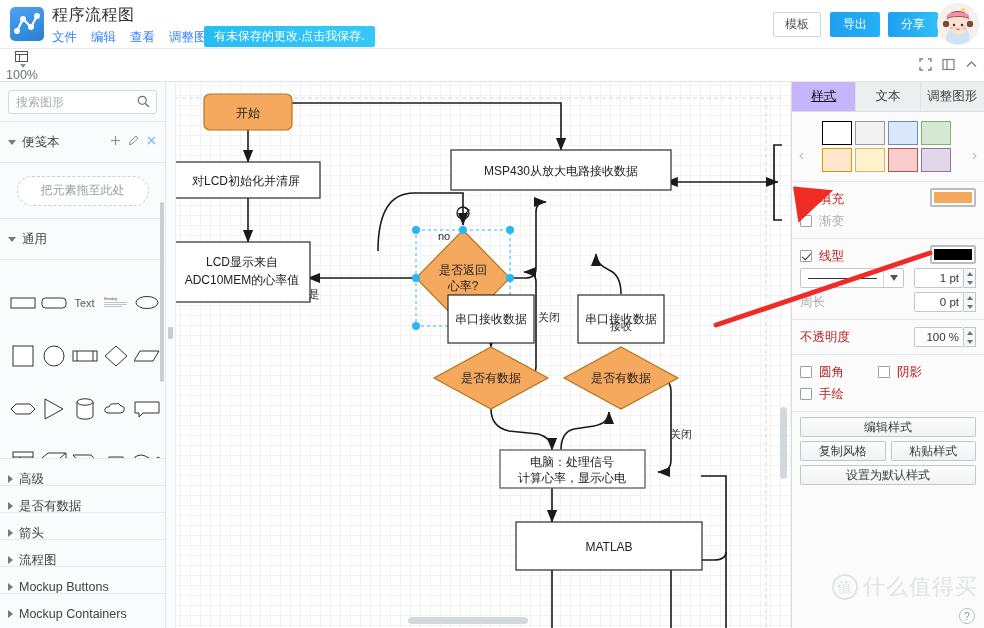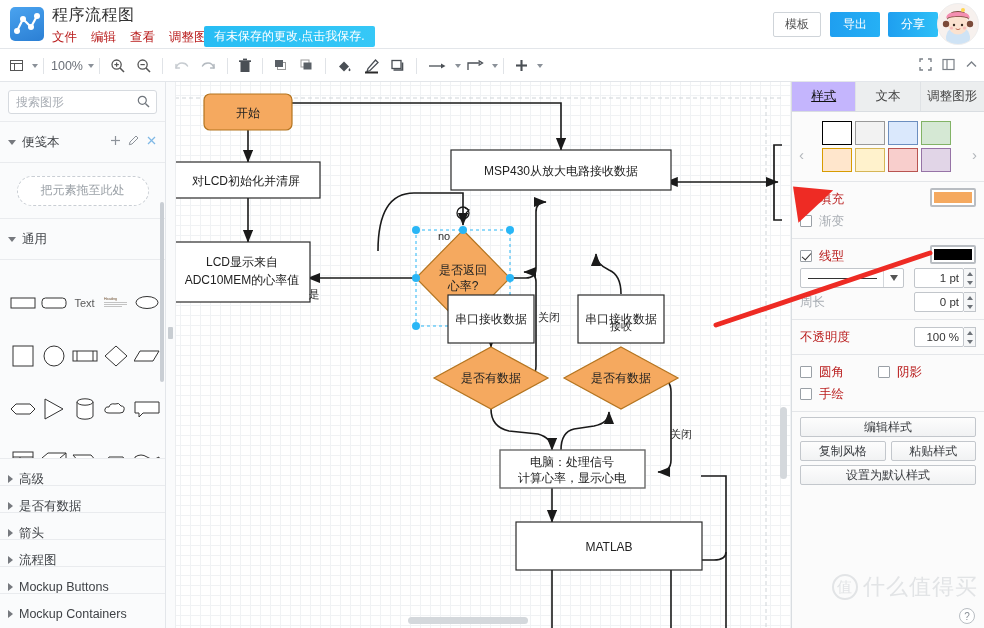--- a/index.html
+++ b/index.html
@@ -12,21 +12,21 @@
   }
   #app { position:relative; width:984px; height:628px; overflow:hidden; background:#fff; }
 
   
   .topbar { position:absolute; left:0; top:0; width:984px; height:49px; background:#fff; border-bottom:1px solid #e3e6ea; }
   .logo { position:absolute; left:10px; top:7px; width:34px; height:34px; border-radius:5px;
           background:linear-gradient(160deg,#4aa3ef,#2b7fd4); }
   .logo svg { display:block; }
   .doc-title { position:absolute; left:52px; top:5px; font-size:16px; color:#333; letter-spacing:.5px; }
   .menubar { position:absolute; left:52px; top:28px; height:18px; display:flex; gap:14px; align-items:center; }
-  .menubar .mi { font-size:12.5px; color:#b91c1c; cursor:pointer; white-space:nowrap; }
+  .menubar .mi { font-size:12.5px; color:#3b82f6; cursor:pointer; white-space:nowrap; }
   .savebanner { position:absolute; left:204px; top:26px; height:21px; padding:0 10px;
       display:flex; align-items:center; justify-content:center;
       background:linear-gradient(90deg,#27bdf4,#36c8f7); color:#fff; font-size:12px; border-radius:2px; cursor:pointer;
       white-space:nowrap; }
 
   .btn-template { position:absolute; right:163px; top:12px; width:48px; height:25px; border:1px solid #cfd4d9;
       background:#fff; color:#555; font-size:12px; border-radius:2px; cursor:pointer; }
   .btn-export { position:absolute; right:104px; top:12px; width:50px; height:25px; border:none;
       background:linear-gradient(90deg,#1f9ff0,#25b0f5); color:#fff; font-size:12px; border-radius:2px; cursor:pointer; }
   .btn-share { position:absolute; right:46px; top:12px; width:50px; height:25px; border:none;
@@ -192,21 +192,21 @@
           <circle cx="24" cy="21" r="1.2" fill="#3a2a22"></circle>
         <circle cx="13.5" cy="24" r="1.6" fill="#f6b3b3" opacity=".8"></circle>
         <circle cx="26.5" cy="24" r="1.6" fill="#f6b3b3" opacity=".8"></circle>
         <path d="M18 25q2 1.6 4 0" stroke="#c0705a" stroke-width="1" fill="none" stroke-linecap="round"></path>
         <circle cx="25" cy="6" r="2" fill="#ffd54f"></circle>
       </svg>
     </div>
   </div>
 
   <div class="toolbar">
-    <div class="tb" style="left:4px;">
+    <div class="tb" style="left:4px;flex-direction:column;">
       <div class="tbi">
         <svg width="15" height="15" viewBox="0 0 15 15">
             <rect x="1.5" y="2.5" width="12" height="10" fill="none" stroke="#555"></rect>
             <line x1="1.5" y1="5.5" x2="13.5" y2="5.5" stroke="#555"></line>
             <line x1="5.5" y1="5.5" x2="5.5" y2="12.5" stroke="#555"></line>
           </svg>
       </div>
       <div class="caret"></div>
       <div class="tbsep"></div>
       <div class="zoomlabel">100%</div>

